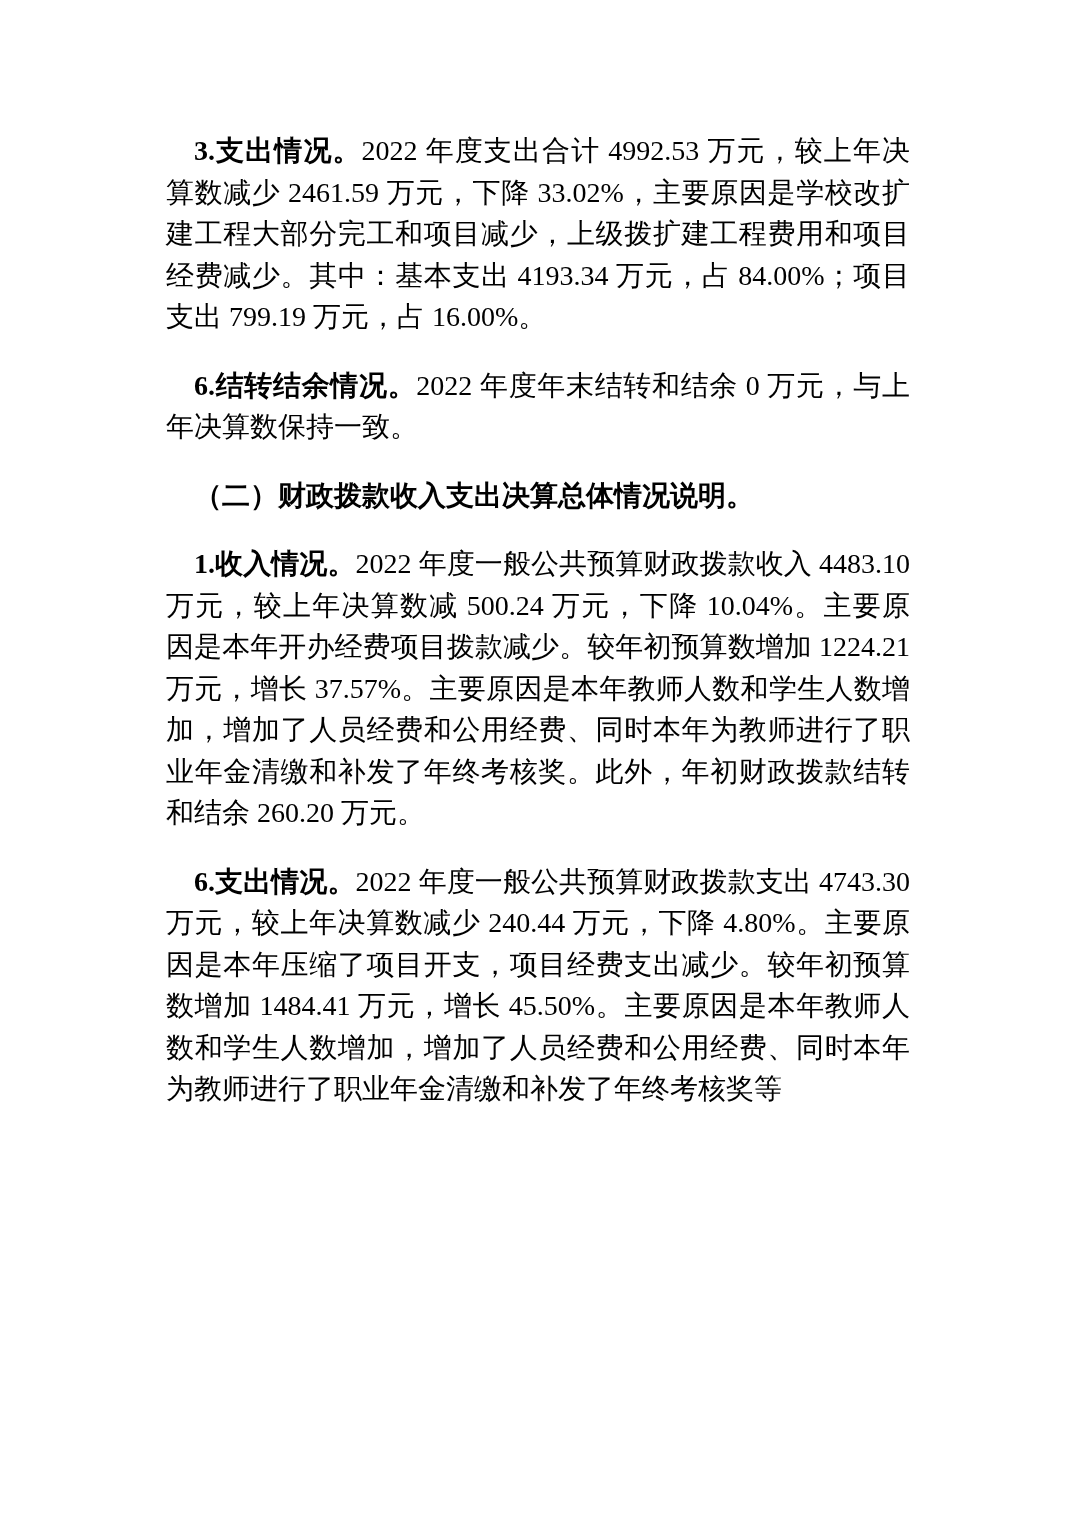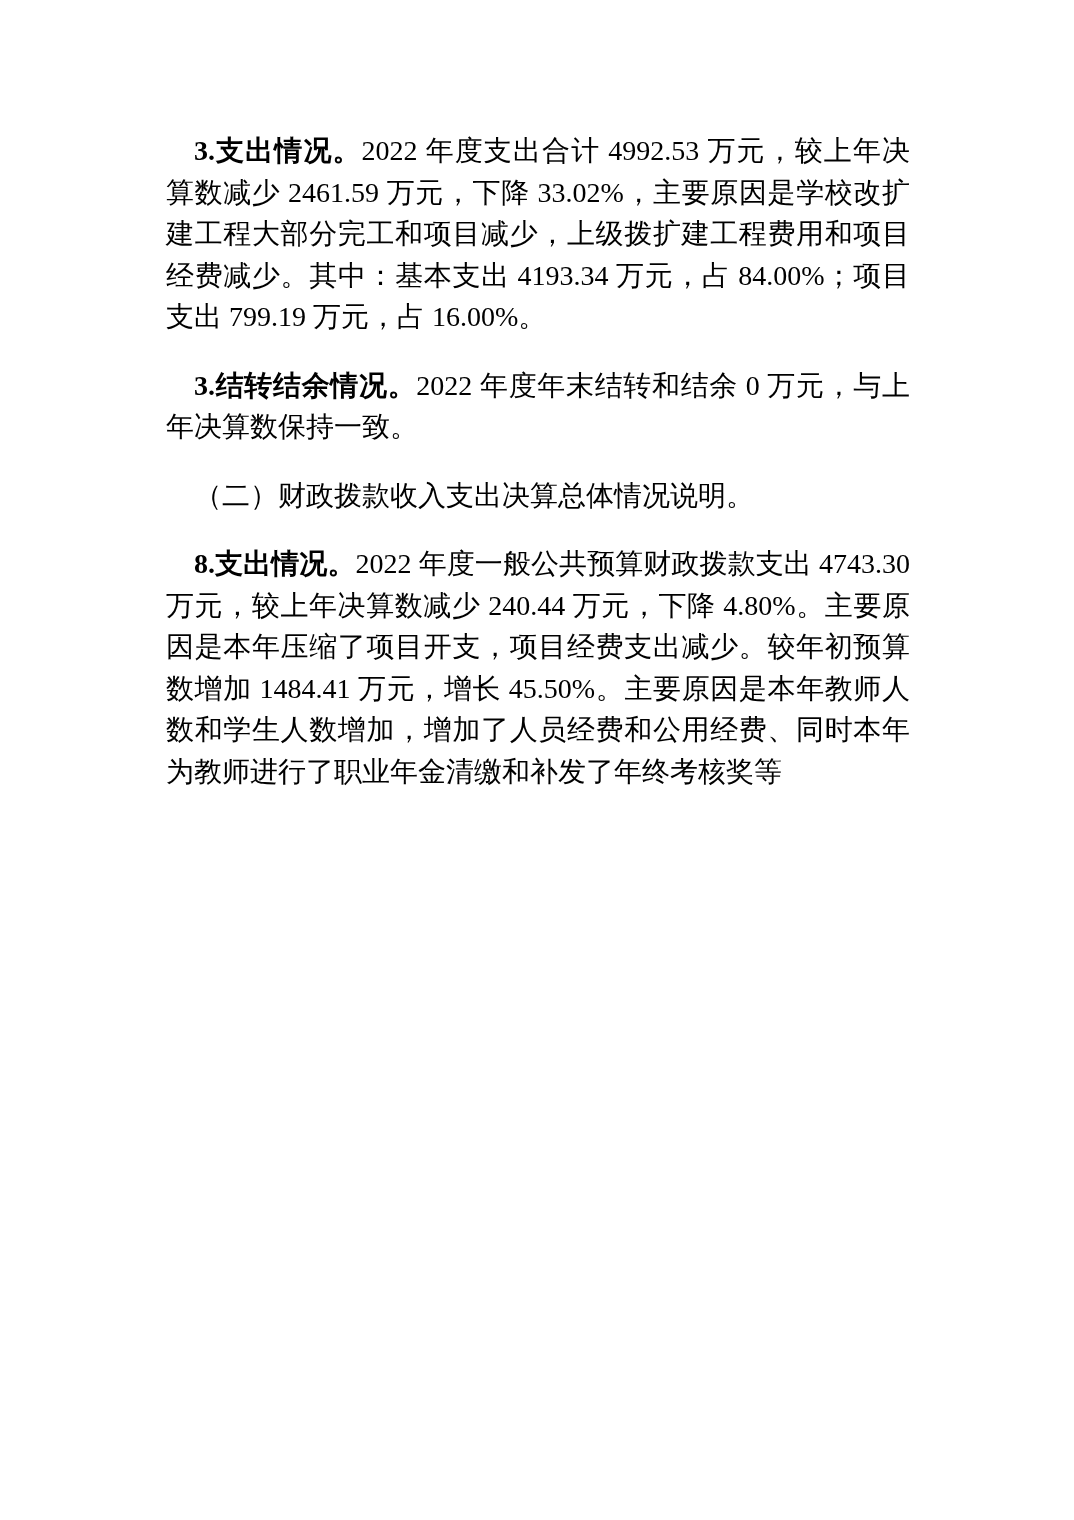--- a/index.html
+++ b/index.html
@@ -25,29 +25,30 @@
   .doc-content p {
     margin: 0 0 27px 0;
     font-size: 28px;
     line-height: 41.5px;
     text-indent: 28px;
     text-align: justify;
     text-justify: inter-ideograph;
     word-break: break-word;
   }
   .doc-content p.heading {
-    font-weight: 400;
+    font-weight: 700;
   }
   .doc-content b {
     font-weight: 700;
   }
 </style>
 </head>
 <body>
 
 <div class="page">
   <div class="doc-content" id="doc-content">
       <p class="para"><b>3.支出情况。</b>2022 年度支出合计 4992.53 万元，较上年决算数减少 2461.59 万元，下降 33.02%，主要原因是学校改扩建工程大部分完工和项目减少，上级拨扩建工程费用和项目经费减少。其中：基本支出 4193.34 万元，占 84.00%；项目支出 799.19 万元，占 16.00%。</p>
-      <p class="para"><b>3.结转结余情况。</b>2022 年度年末结转和结余 0 万元，与上年决算数保持一致。</p>
+      <p class="para"><b>6.结转结余情况。</b>2022 年度年末结转和结余 0 万元，与上年决算数保持一致。</p>
       <p class="heading">（二）财政拨款收入支出决算总体情况说明。</p>
-      <p class="para"><b>8.支出情况。</b>2022 年度一般公共预算财政拨款支出 4743.30 万元，较上年决算数减少 240.44 万元，下降 4.80%。主要原因是本年压缩了项目开支，项目经费支出减少。较年初预算数增加 1484.41 万元，增长 45.50%。主要原因是本年教师人数和学生人数增加，增加了人员经费和公用经费、同时本年为教师进行了职业年金清缴和补发了年终考核奖等</p>
+      <p class="para"><b>1.收入情况。</b>2022 年度一般公共预算财政拨款收入 4483.10 万元，较上年决算数减 500.24 万元，下降 10.04%。主要原因是本年开办经费项目拨款减少。较年初预算数增加 1224.21 万元，增长 37.57%。主要原因是本年教师人数和学生人数增加，增加了人员经费和公用经费、同时本年为教师进行了职业年金清缴和补发了年终考核奖。此外，年初财政拨款结转和结余 260.20 万元。</p>
+      <p class="para"><b>6.支出情况。</b>2022 年度一般公共预算财政拨款支出 4743.30 万元，较上年决算数减少 240.44 万元，下降 4.80%。主要原因是本年压缩了项目开支，项目经费支出减少。较年初预算数增加 1484.41 万元，增长 45.50%。主要原因是本年教师人数和学生人数增加，增加了人员经费和公用经费、同时本年为教师进行了职业年金清缴和补发了年终考核奖等</p>
     </div>
 </div>
 
 </body></html>

